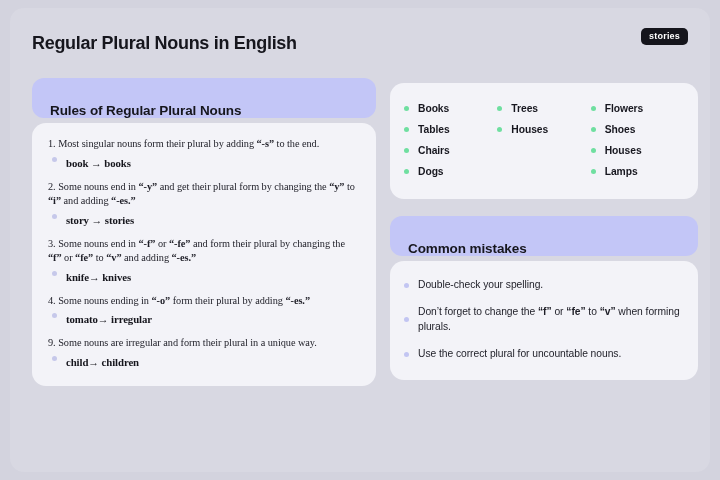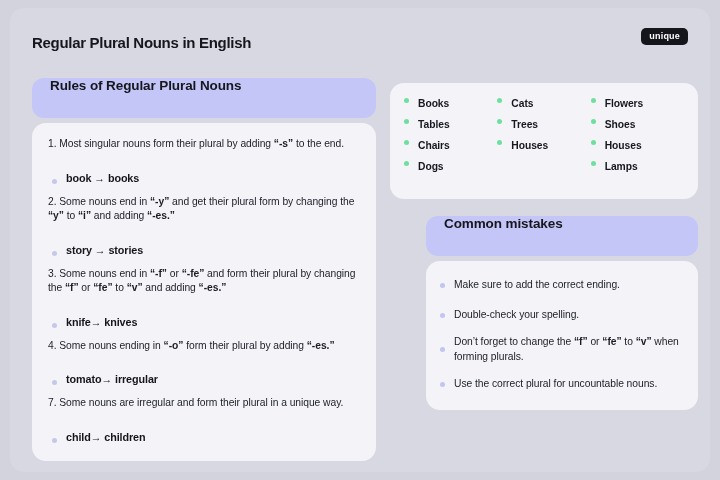--- a/index.html
+++ b/index.html
@@ -30,21 +30,21 @@
   
   .header {
     position: absolute;
     left: 22px;
     top: 18px;
     right: 18px;
     height: 40px;
   }
 
   .page-title {
-    font-size: 15px;
+    font-size: 18px;
     font-weight: 700;
     letter-spacing: -0.3px;
     color: #16161d;
     line-height: 34px;
   }
 
   .logo {
     position: absolute;
     right: 4px;
     top: 2px;
@@ -71,21 +71,21 @@
     left: 380px;
     top: 70px;
     width: 308px;
   }
 
   
   .sec-head {
     border-radius: 12px;
     height: 40px;
     display: flex;
-    align-items: flex-start;
+    align-items: flex-end;
     padding: 0 18px;
     font-size: 13.5px;
     font-weight: 700;
     color: #16161d;
     letter-spacing: -0.1px;
   }
 
   .sec-head.purple { background: #c3c6f7; }
   .sec-head.green  { background: #74e49c; }
 
@@ -95,36 +95,37 @@
     margin-top: 5px;
   }
 
   
   .rules-body {
     padding: 14px 16px 18px 16px;
   }
 
   .rule {
     margin-bottom: 11px;
+    font-family: Liberation Serif, serif;
   }
   .rule:last-child { margin-bottom: 0; }
 
   .rule-text {
     font-size: 10.3px;
     line-height: 14.5px;
     color: #1d1d26;
     letter-spacing: -0.05px;
   }
 
   .rule-text b { font-weight: 700; }
 
   .example {
     display: flex;
-    align-items: flex-end;
-    margin-top: 20px;
+    align-items: flex-start;
+    margin-top: 5px;
     padding-left: 4px;
   }
 
   .dot {
     width: 5px;
     height: 5px;
     border-radius: 50%;
     flex: 0 0 auto;
     margin-right: 9px;
   }
@@ -145,33 +146,33 @@
     padding: 15px 14px 17px 14px;
     display: flex;
   }
 
   .noun-col {
     flex: 1 1 0;
   }
 
   .noun-item {
     display: flex;
-    align-items: flex-start;
+    align-items: center;
     height: 21px;
   }
 
   .noun-label {
     font-size: 10.3px;
     font-weight: 700;
     color: #17171f;
     letter-spacing: -0.05px;
   }
 
   
-  .mistakes-wrap { margin-top: 17px; margin-left: 36px; }
+  .mistakes-wrap { margin-top: 17px; }
 
   .mistakes-body {
     padding: 14px 16px 16px 14px;
   }
 
   .mistake {
     display: flex;
     align-items: center;
     min-height: 20px;
     margin-bottom: 10px;
@@ -187,21 +188,21 @@
 
   .mistake-text b { font-weight: 700; }
 </style>
 </head>
 <body>
 
 <div class="page">
 
   <div class="header">
     <div class="page-title">Regular Plural Nouns in English</div>
-    <div class="logo">unique</div>
+    <div class="logo">stories</div>
   </div>
 
   <div class="col-left">
     <div class="sec-head purple">
       <span>Rules of Regular Plural Nouns</span>
     </div>
     <div class="sec-body rules-body">
       <div id="rules-list">
           <div class="rule">
             <div class="rule-text">1. Most singular nouns form their plural by adding <b>“-s”</b> to the end.</div>
@@ -225,21 +226,21 @@
             </div>
           </div>
           <div class="rule">
             <div class="rule-text">4. Some nouns ending in <b>“-o”</b> form their plural by adding <b>“-es.”</b></div>
             <div class="example">
               <span class="dot lav"></span>
               <span class="example-text">tomato→ irregular</span>
             </div>
           </div>
           <div class="rule">
-            <div class="rule-text">7. Some nouns are irregular and form their plural in a unique way.</div>
+            <div class="rule-text">9. Some nouns are irregular and form their plural in a unique way.</div>
             <div class="example">
               <span class="dot lav"></span>
               <span class="example-text">child→ children</span>
             </div>
           </div>
         </div>
     </div>
   </div>
 
   <div class="col-right">
@@ -257,24 +258,20 @@
           <div class="noun-item">
             <span class="dot green"></span>
             <span class="noun-label">Chairs</span>
           </div>
           <div class="noun-item">
             <span class="dot green"></span>
             <span class="noun-label">Dogs</span>
           </div>
         </div>
         <div class="noun-col">
-          <div class="noun-item">
-            <span class="dot green"></span>
-            <span class="noun-label">Cats</span>
-          </div>
           <div class="noun-item">
             <span class="dot green"></span>
             <span class="noun-label">Trees</span>
           </div>
           <div class="noun-item">
             <span class="dot green"></span>
             <span class="noun-label">Houses</span>
           </div>
         </div>
         <div class="noun-col">
@@ -297,24 +294,20 @@
         </div>
       </div>
 
     <div class="mistakes-wrap">
       <div class="sec-head purple">
         <span>Common mistakes</span>
       </div>
       <div class="sec-body mistakes-body" id="mistakes-list">
           <div class="mistake">
             <span class="dot blue"></span>
-            <div class="mistake-text">Make sure to add the correct ending.</div>
-          </div>
-          <div class="mistake">
-            <span class="dot blue"></span>
             <div class="mistake-text">Double-check your spelling.</div>
           </div>
           <div class="mistake">
             <span class="dot blue"></span>
             <div class="mistake-text">Don’t forget to change the <b>“f”</b> or <b>“fe”</b> to <b>“v”</b> when forming plurals.</div>
           </div>
           <div class="mistake">
             <span class="dot blue"></span>
             <div class="mistake-text">Use the correct plural for uncountable nouns.</div>
           </div>

